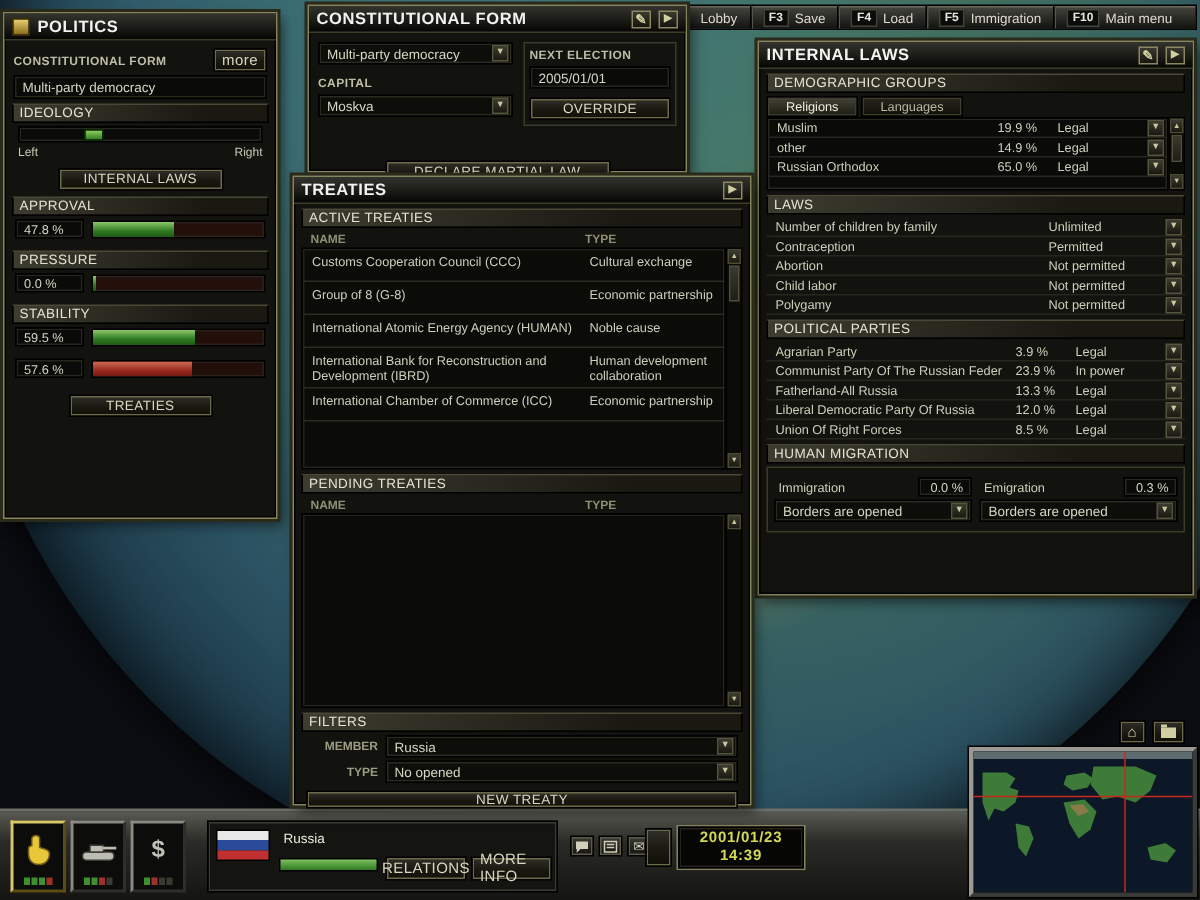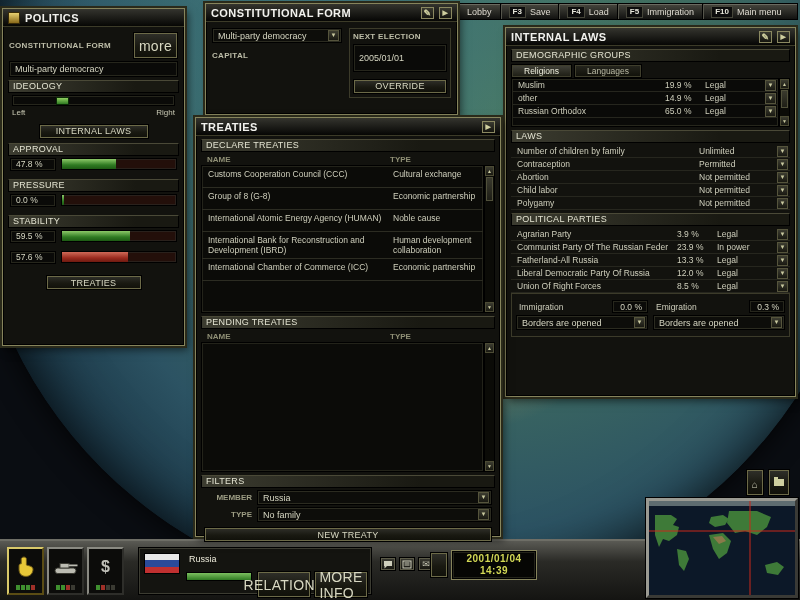--- a/index.html
+++ b/index.html
@@ -29,21 +29,21 @@
   .vbox{display:flex;align-items:center;padding:0 5px;font-size:9px;color:#d6d6c2;}
   .small-label{font-size:8px;color:#bdbda8;font-weight:bold;letter-spacing:.3px;}
   .dd{display:flex;align-items:center;height:15px;background:#0d0d0a;border:1px solid #000;
     box-shadow:inset 0 0 0 1px #2b2b20;color:#d6d6c2;font-size:9px;padding:0 2px 0 5px;}
   .dd>span:first-child{flex:1;white-space:nowrap;overflow:hidden;}
   .arr{width:11px;height:11px;flex:0 0 11px;background:linear-gradient(#3c3c30,#191912);
     border:1px solid #55543c;color:#c9c9a0;font-size:6px;line-height:9px;text-align:center;}
   .btn{display:inline-flex;align-items:center;justify-content:center;height:15px;
     background:linear-gradient(#30302a,#191911 55%,#101009);border:1px solid #000;
     box-shadow:inset 0 0 0 1px #6c6a48;color:#d8d8c2;font-size:9px;padding:0 8px;letter-spacing:.3px;}
-  .btn-xs{height:27px;font-size:14px;padding:0 5px;}
+  .btn-xs{height:16px;font-size:10px;padding:0 5px;}
   .i-down::before{content:"▼";} .i-up::before{content:"▲";} .i-right::before{content:"▶";}
   .i-edit::before{content:"✎";font-size:9px;} .i-home::before{content:"⌂";font-size:10px;}
   .i-mail::before{content:"✉";font-size:9px;} .i-dollar::before{content:"$";}
   
   .sb{width:11px;flex:0 0 11px;display:flex;flex-direction:column;background:#12120c;border:1px solid #000;}
   .sbb{height:10px;background:linear-gradient(#3c3c30,#1a1a12);border:1px solid #4c4b34;
     color:#c9c9a0;font-size:5px;line-height:8px;text-align:center;}
   .sbtrack{flex:1;position:relative;background:#0b0b07;}
   .sbthumb{position:absolute;left:1px;right:1px;top:1px;height:24px;
     background:linear-gradient(#3a3a2e,#1e1e16);border:1px solid #50503a;}
@@ -78,21 +78,21 @@
   
   .thead{display:flex;margin:0 5px;padding:1px 6px;font-size:8px;color:#8f8f75;font-weight:bold;}
   .thn{flex:1;} .tht{width:99px;}
   .tlist{display:flex;margin:0 5px 3px;}
   .tbody{flex:1;background:#0b0b08;border:1px solid #000;box-shadow:inset 0 0 0 1px #23231a;overflow:hidden;}
   .trow{display:flex;min-height:22px;padding:3px 2px 3px 6px;border-bottom:1px solid #2c2c22;
     font-size:8.5px;color:#cfcfbc;}
   .tn{flex:1;padding-right:8px;} .tt{width:88px;}
   .frow{display:flex;align-items:center;gap:5px;margin:2px 8px;}
   .flabel{width:48px;text-align:right;font-size:8px;color:#9d9d84;font-weight:bold;}
-  .btnrow{display:flex;gap:5px;margin:5px 8px;}
+  .btnrow{display:flex;gap:5px;margin:5px 8px;flex-direction:column;}
   
   .migbox{margin:0 5px;border:1px solid #3c3b2a;padding:4px;}
   .migrow{display:flex;align-items:center;gap:5px;margin:2px 0;}
   .miglabel{flex:1;font-size:8.5px;color:#cfcfbc;padding-left:3px;}
   .migval{width:36px;height:13px;font-size:8.5px;justify-content:flex-end;}
   
   .bottombar{position:absolute;left:0;top:539px;width:800px;height:61px;
     background:linear-gradient(#5a5a54,#2a2a26 35%,#141412);border-top:2px solid #6e6e66;}
   .unitbtn{position:absolute;width:37px;height:48px;background:#0c0c0a;display:flex;
     flex-direction:column;align-items:center;border:2px solid;border-color:#8a8a82 #2e2e2a #2e2e2a #8a8a82;}
@@ -216,24 +216,28 @@
     <span class="ticon i-edit"></span>
     <span class="ticon i-right"></span>
   </div>
   <div style="display:flex;gap:7px;margin:6px 6px 0;">
     <div style="flex:1;">
       <div class="dd">
         <span>Multi-party democracy</span>
         <span class="arr i-down"></span>
       </div>
       <div class="small-label" style="margin:8px 0 3px;">CAPITAL</div>
+      <div class="dd">
+        <span>Moskva</span>
+        <span class="arr i-down"></span>
+      </div>
     </div>
     <div style="width:102px;border:1px solid #3c3b2a;padding:3px;">
       <div class="small-label">NEXT ELECTION</div>
-      <div class="sunk vbox" style="height:28px;margin:3px 0;">
+      <div class="sunk vbox" style="height:15px;margin:3px 0;">
         <span>2005/01/01</span>
       </div>
       <div class="btn" style="width:100%;">OVERRIDE</div>
     </div>
   </div>
   <div style="text-align:center;margin-top:20px;">
     <span class="btn" style="width:150px;">DECLARE MARTIAL LAW</span>
   </div>
 </div>
 
@@ -333,20 +337,21 @@
       <span class="ls">Legal</span>
       <span class="arr i-down"></span>
     </div>
     <div class="lrow">
       <span class="ln">Union Of Right Forces</span>
       <span class="lp">8.5 %</span>
       <span class="ls">Legal</span>
       <span class="arr i-down"></span>
     </div>
   </div>
+  <div class="strip">HUMAN MIGRATION</div>
   <div class="migbox">
     <div class="migrow">
       <span class="miglabel">Immigration</span>
       <span class="sunk vbox migval">0.0 %</span>
       <span class="miglabel">Emigration</span>
       <span class="sunk vbox migval">0.3 %</span>
     </div>
     <div class="migrow">
       <div class="dd" style="flex:1;">
         <span>Borders are opened</span>
@@ -359,21 +364,21 @@
     </div>
   </div>
 </div>
 
 <div class="panel" style="left:195px;top:117px;width:306px;height:420px;z-index:5;">
   <div class="ptitle">
     <span>TREATIES</span>
     <span class="sp"></span>
     <span class="ticon i-right"></span>
   </div>
-  <div class="strip">DECLARE TREATIES</div>
+  <div class="strip">ACTIVE TREATIES</div>
   <div class="thead">
     <span class="thn">NAME</span>
     <span class="tht">TYPE</span>
   </div>
   <div class="tlist" style="height:148px;">
     <div class="tbody">
       <div class="trow">
         <span class="tn">Customs Cooperation Council (CCC)</span>
         <span class="tt">Cultural exchange</span>
       </div>
@@ -419,21 +424,21 @@
   <div class="frow">
     <span class="flabel">MEMBER</span>
     <div class="dd" style="flex:1;">
       <span>Russia</span>
       <span class="arr i-down"></span>
     </div>
   </div>
   <div class="frow">
     <span class="flabel">TYPE</span>
     <div class="dd" style="flex:1;">
-      <span>No family</span>
+      <span>No opened</span>
       <span class="arr i-down"></span>
     </div>
   </div>
   <div class="btnrow">
     <span class="btn" style="flex:1;">NEW TREATY</span>
   </div>
 </div>
 
 <div class="bottombar">
   <div class="unitbtn sel" style="left:7px;top:6px;">
@@ -503,21 +508,21 @@
     </span>
     <span class="cbtn i-mail"></span>
   </div>
 
   <span class="btn timebtn">
     <svg width="9" height="14" viewBox="0 0 9 14">
         <path fill="#cfcfbc" d="M1,1 h7 l-3,5.5 3,5.5 h-7 l3,-5.5 z"></path>
       </svg>
   </span>
   <div class="datebox">
-    <div>2001/01/04</div>
+    <div>2001/01/23</div>
     <div>14:39</div>
   </div>
 </div>
 
 <div class="mapbtns">
   <span class="btn btn-xs">
       <span class="i-home"></span>
     </span>
   <span class="btn btn-xs">
       <i class="folderglyph"></i>

